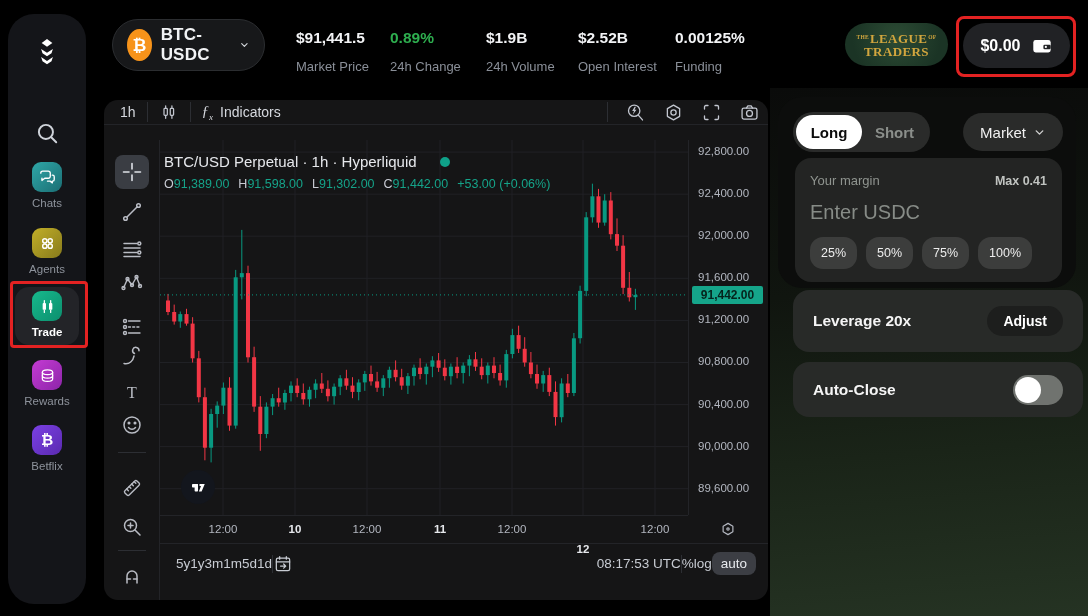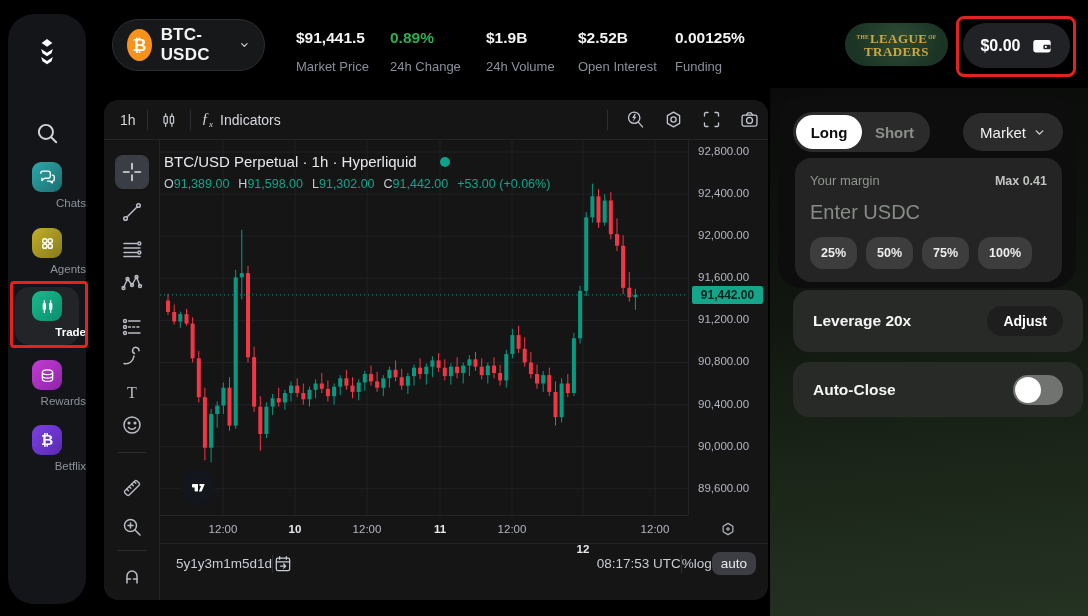--- a/index.html
+++ b/index.html
@@ -4,21 +4,21 @@
 <style>
   *{box-sizing:border-box;margin:0;padding:0}
   html,body{width:1088px;height:616px;background:#000;overflow:hidden;
     font-family:"Liberation Sans",sans-serif;color:#e8eaee;position:relative}
   .abs{position:absolute}
 
   
   #sidebar{left:8px;top:14px;width:78px;height:590px;background:#141519;border-radius:26px}
   #sidebar .logo{position:absolute;left:26px;top:24px;width:26px;height:30px}
   #sidebar .search{position:absolute;left:26px;top:106px;width:26px;height:26px;cursor:pointer}
-  .nav-item{position:absolute;left:0;width:78px;text-align:right}
+  .nav-item{position:absolute;left:0;width:78px;text-align:center}
   .nav-icon{width:30px;height:30px;border-radius:9px;margin:0 auto;display:flex;align-items:center;justify-content:center}
   .nav-label{font-size:11.5px;color:#8d929b;margin-top:5px}
   .nav-item.active .nav-label{color:#fff;font-weight:bold}
   .trade-card{position:absolute;left:7px;top:273px;width:64px;height:58px;background:#232428;border-radius:14px}
   .ic-chats{background:linear-gradient(135deg,#2fa7a7,#1b6e74)}
   .ic-agents{background:linear-gradient(135deg,#c2af28,#877a1c)}
   .ic-trade{background:linear-gradient(135deg,#17b98c,#0c8f6e)}
   .ic-rewards{background:linear-gradient(135deg,#c43bd3,#8d25a9)}
   .ic-betflix{background:linear-gradient(135deg,#7b40e4,#5a2ab0);color:#fff;font-weight:bold;font-size:15px;font-family:"DejaVu Sans",sans-serif}
 
@@ -40,21 +40,21 @@
   #league .lg{font-size:13px;font-weight:bold;letter-spacing:.4px}
   #wallet-btn{left:963px;top:23px;width:107px;height:45px;background:#212225;border-radius:23px;cursor:pointer;
     display:flex;align-items:center;justify-content:center;gap:10px}
   #wallet-btn .bal{font-size:16px;font-weight:bold;color:#fff}
   .annotation{border:3px solid #e32222;border-radius:8px;pointer-events:none;z-index:50}
   #anno-wallet{left:956px;top:16px;width:120px;height:61px}
   #anno-trade{left:10px;top:281px;width:78px;height:67px;border-radius:4px}
 
   
   #chart-panel{left:104px;top:100px;width:664px;height:500px;background:#151516;border-radius:14px}
-  #chart-header{position:absolute;left:0;top:0;width:100%;height:40px;border-bottom:1px solid #232428;
+  #chart-header{position:absolute;left:0;top:0;width:100%;height:25px;border-bottom:1px solid #232428;
     display:flex;align-items:center;padding:0 8px 0 16px}
   #chart-header .sep{width:1px;height:20px;background:#2c2e33;margin:0 11px}
   #chart-header .interval{font-size:14px;color:#d5d8de;cursor:pointer}
   #chart-header .fx{font-family:"Liberation Serif",serif;font-style:italic;font-size:15px;color:#d5d8de}
   #chart-header .fx sub{font-size:9px}
   #chart-header .indicators{font-size:14px;color:#d5d8de;margin-left:7px;cursor:pointer}
   #hdr-right{margin-left:auto;display:flex;align-items:center;gap:17px}
   #hdr-right svg{cursor:pointer}
 
   #draw-toolbar{position:absolute;left:0;top:40px;width:56px;bottom:0;border-right:1px solid #232428}
@@ -101,21 +101,21 @@
   #market-btn{position:absolute;left:963px;top:113px;width:100px;height:38px;background:#2a2b2a;border-radius:19px;
     display:flex;align-items:center;justify-content:center;gap:7px;font-size:15px;color:#f0f0f0;cursor:pointer}
   #margin-card{position:absolute;left:795px;top:158px;width:267px;height:124px;background:#232423;border-radius:16px;padding:15px}
   #margin-card .row1{display:flex;justify-content:space-between;align-items:center}
   #margin-card .ml{font-size:13px;color:#8f948f}
   #margin-card .max{font-size:12.5px;font-weight:bold;color:#c0c3c0}
   #usdc-input{width:100%;background:transparent;border:none;outline:none;font-size:20px;color:#e8e8e8;
     margin-top:13px;font-family:"Liberation Sans",sans-serif}
   #usdc-input::placeholder{color:#878c87}
   .chips{display:flex;gap:9px;margin-top:13px}
-  .chip{height:32px;padding:14px 11px;background:#3c3d3c;border-radius:13px;font-size:12.5px;font-weight:bold;
+  .chip{height:32px;padding:14px 11px;background:#3c3d3c;border-radius:13px;font-size:12.5px;font-weight:normal;
     color:#ededed;display:flex;align-items:center;cursor:pointer}
   .panel-card{position:absolute;left:793px;width:290px;background:#282a28;border-radius:16px;
     display:flex;align-items:center;padding:0 20px}
   #lev-card{top:290px;height:62px}
   #ac-card{top:362px;height:55px}
   .panel-card .cl{font-size:15.5px;font-weight:bold;color:#f5f5f5}
   #adjust-btn{margin-left:auto;height:30px;padding:0 16px;background:#1d1e1d;border-radius:15px;
     display:flex;align-items:center;font-size:14px;font-weight:bold;color:#fff;cursor:pointer}
   #toggle{margin-left:auto;width:50px;height:30px;background:#70736f;border-radius:15px;position:relative;cursor:pointer}
   #toggle .knob{position:absolute;left:2px;top:2px;width:26px;height:26px;border-radius:50%;background:#fff}

